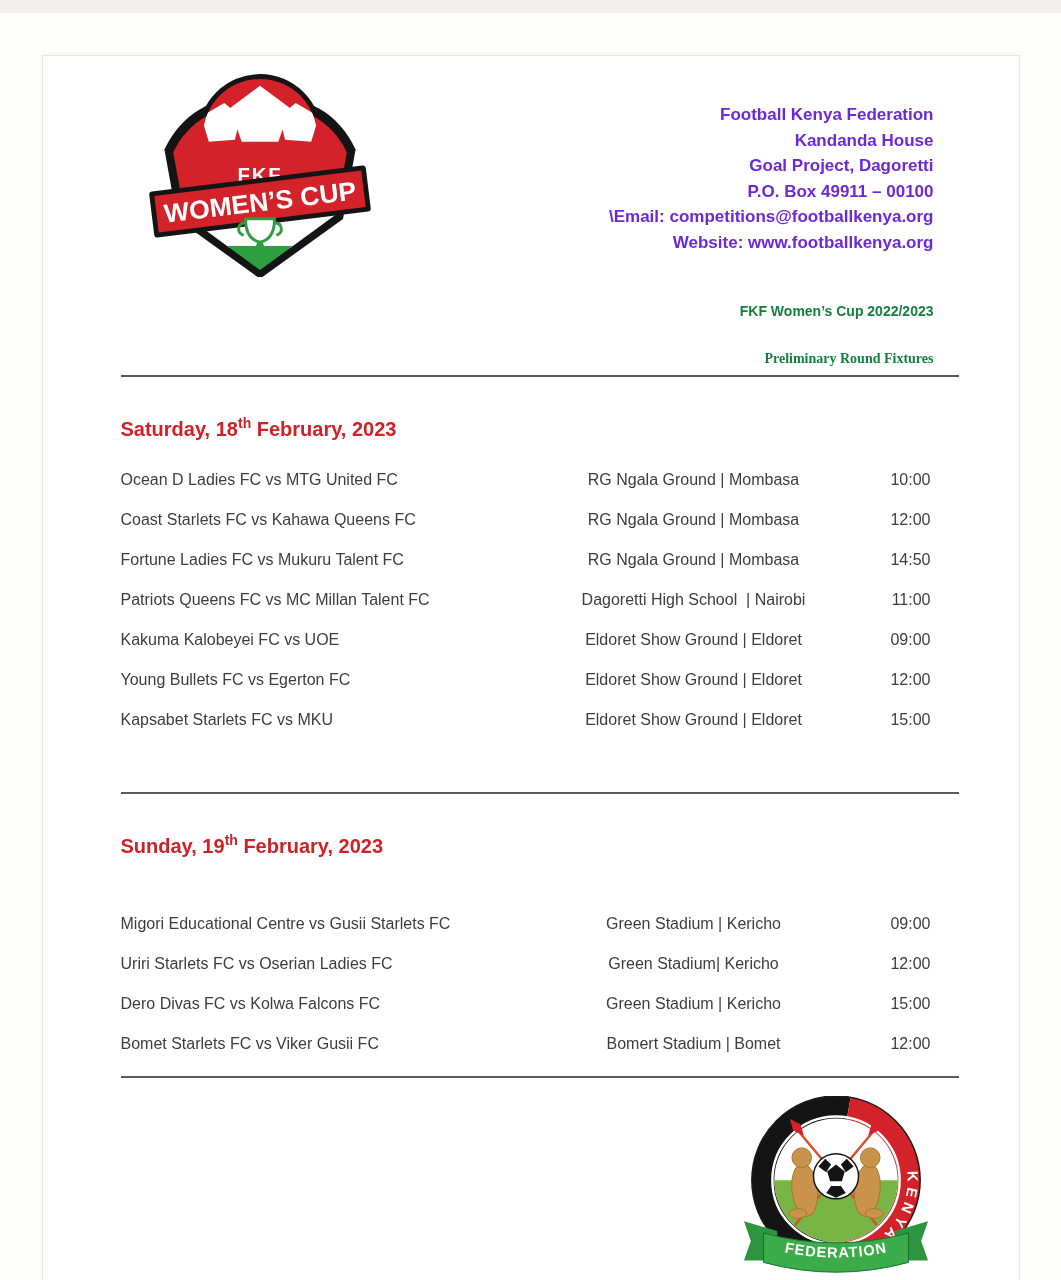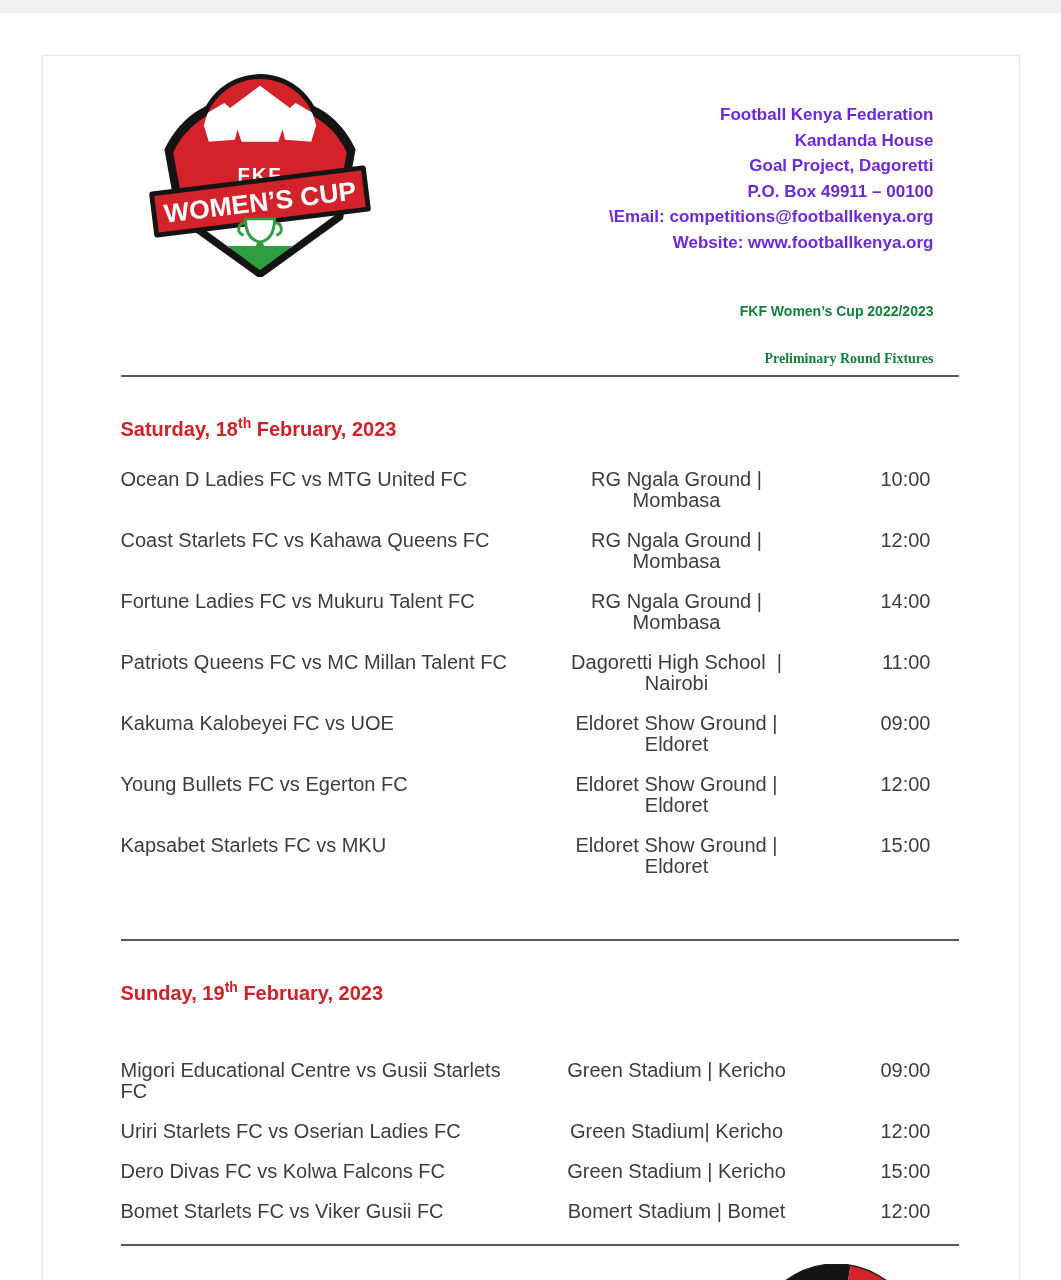--- a/index.html
+++ b/index.html
@@ -36,22 +36,22 @@
   .rule-2 { margin-top:62px; }
   .rule-3 { margin-top:22px; }
 
   
   .day-heading { margin-top:38px; font-size:20px; font-weight:bold; color:#cf2127; }
   .day-heading sup { font-size:14px; }
   .fixtures { margin-top:28px; }
   .fixtures.sunday { margin-top:56px; }
   .fixture-row {
     display:grid; grid-template-columns:1fr 260px 100px;
-    column-gap:24px; padding-right:28px;
-    font-size:20px; line-height:21px; color:#3d3d3d;
+    column-gap:7px; padding-right:28px;
+    font-size:16px; line-height:21px; color:#3d3d3d;
     margin-bottom:19px;
   }
   .fixture-row .venue { text-align:center; white-space:pre-wrap; }
   .fixture-row .time  { text-align:right; }
 
   .fed-logo { display:block; margin:18px 25px 0 auto; }
 </style>
 </head>
 <body>
 
@@ -133,21 +133,21 @@
         <span class="time">10:00</span>
       </div>
       <div class="fixture-row">
         <span class="match">Coast Starlets FC vs Kahawa Queens FC</span>
         <span class="venue">RG Ngala Ground | Mombasa</span>
         <span class="time">12:00</span>
       </div>
       <div class="fixture-row">
         <span class="match">Fortune Ladies FC vs Mukuru Talent FC</span>
         <span class="venue">RG Ngala Ground | Mombasa</span>
-        <span class="time">14:00</span>
+        <span class="time">14:50</span>
       </div>
       <div class="fixture-row">
         <span class="match">Patriots Queens FC vs MC Millan Talent FC</span>
         <span class="venue">Dagoretti High School  | Nairobi</span>
         <span class="time">11:00</span>
       </div>
       <div class="fixture-row">
         <span class="match">Kakuma Kalobeyei FC vs UOE</span>
         <span class="venue">Eldoret Show Ground | Eldoret</span>
         <span class="time">09:00</span>

